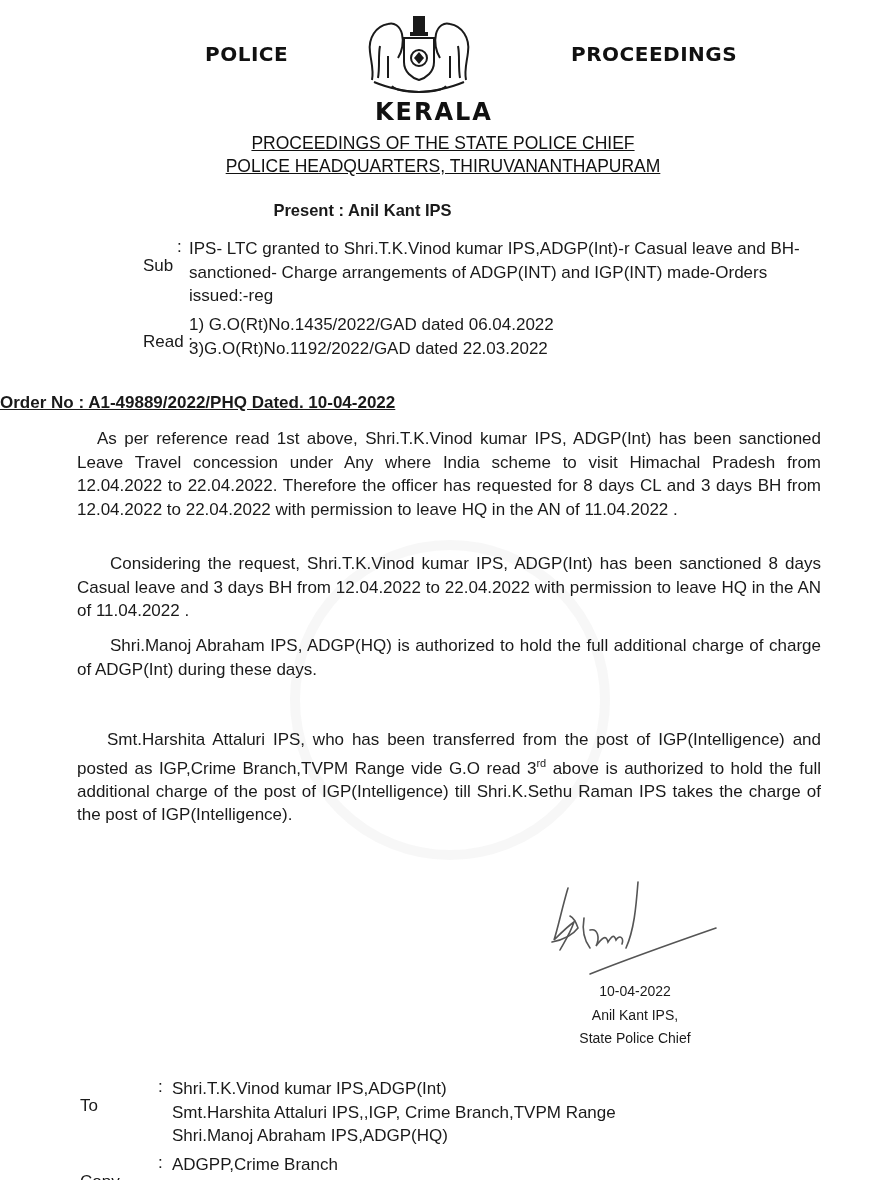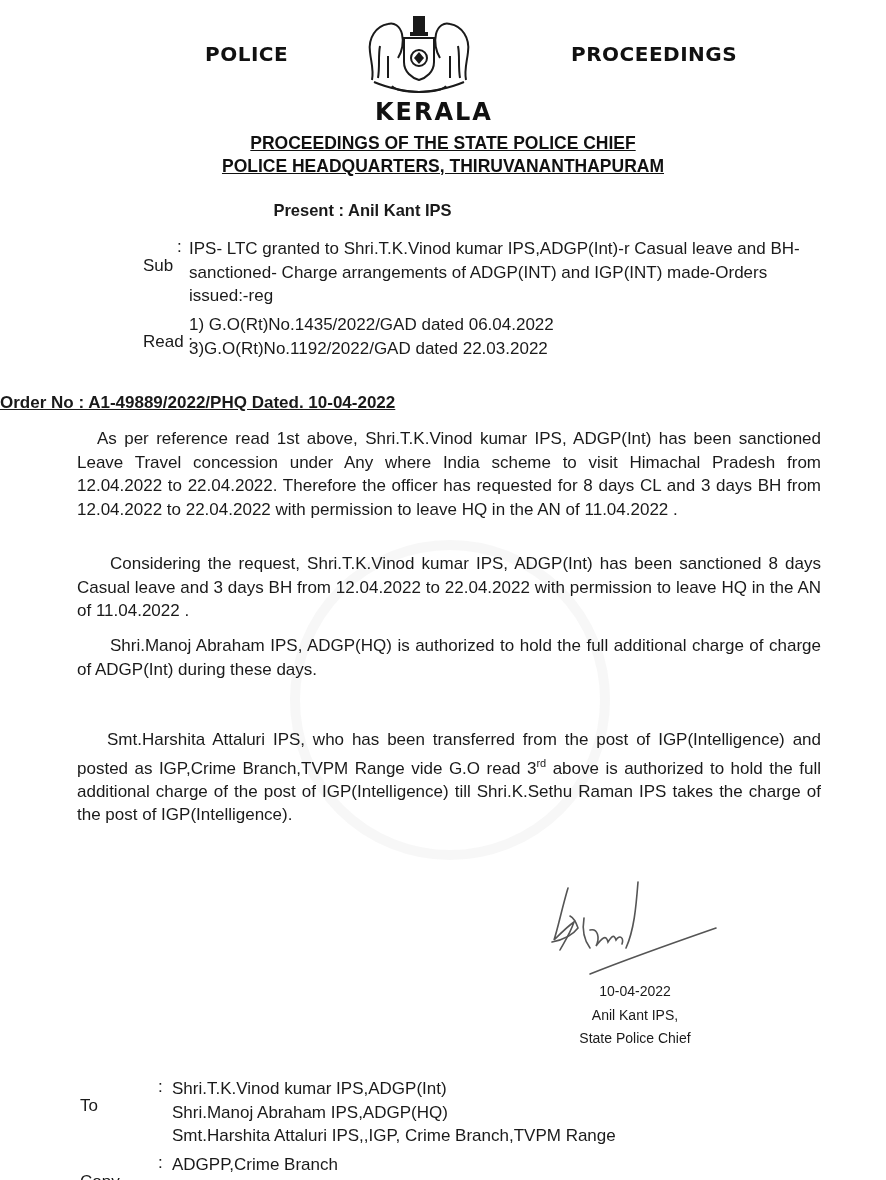--- a/index.html
+++ b/index.html
@@ -1,21 +1,21 @@
 <!DOCTYPE html>
 <html><head>
 <meta charset="utf-8">
 <style>
   html, body { margin: 0; padding: 0; background: #ffffff; }
   body { width: 886px; height: 1180px; position: relative; overflow: hidden; color: #1a1a1a; font-family: "Liberation Sans", sans-serif; }
   .abs { position: absolute; }
   .hdr-word { font-family: "DejaVu Sans", sans-serif; font-weight: bold; font-size: 20px; letter-spacing: 0.5px; color: #111; margin-left: 15px; }
   .emblem { position: absolute; left: 358px; top: 6px; width: 122px; height: 92px; }
   .kerala { left: 375px; top: 98px; font-family: "DejaVu Sans", sans-serif; font-weight: bold; font-size: 24px; letter-spacing: 2px; color: #111; }
-  .proc { left: 0; width: 886px; text-align: center; font-weight: bold; font-size: 17.5px; text-decoration: underline; color: #111; }
+  .proc { left: 0; width: 886px; text-align: center; font-weight: normal; font-size: 17.5px; text-decoration: underline; color: #111; }
   .present { left: 0; width: 725px; text-align: center; font-weight: bold; font-size: 16.5px; top: 201px; }
   .body-text { font-size: 17px; line-height: 23.5px; color: #1a1a1a; }
   .label { position: absolute; font-size: 17px; margin-top: 19px; }
   .sub-text { left: 189px; top: 237px; width: 630px; }
   .read-text { left: 189px; top: 313px; width: 630px; }
   .order-no { left: 0; width: 886px; text-align: left; font-weight: bold; font-size: 17px; text-decoration: underline; top: 393px; }
   .para { left: 77px; width: 744px; text-align: justify; text-indent: 20px; }
   .para.indent-lg { text-indent: 33px; }
   .sig-block { left: 550px; top: 980px; width: 170px; text-align: center; font-size: 14px; line-height: 23.5px; }
   .sig { position: absolute; left: 540px; top: 878px; width: 180px; height: 100px; }
@@ -89,21 +89,21 @@
 <div class="abs sig-block">
   <div>10-04-2022</div>
   <div>Anil Kant IPS,</div>
   <div>State Police Chief</div>
 </div>
 
 <div class="label to-lbl">To</div>
 <div class="colon" style="left:158px; top:1077px;">:</div>
 <div class="abs to-list">
   <div>Shri.T.K.Vinod kumar IPS,ADGP(Int)</div>
+  <div>Smt.Harshita Attaluri IPS,,IGP, Crime Branch,TVPM Range</div>
   <div>Shri.Manoj Abraham IPS,ADGP(HQ)</div>
-  <div>Smt.Harshita Attaluri IPS,,IGP, Crime Branch,TVPM Range</div>
 </div>
 
 <div class="label copy-lbl">Copy</div>
 <div class="colon" style="left:158px; top:1153px;">:</div>
 <div class="abs to-list" style="top:1153px;">
   <div>ADGPP,Crime Branch</div>
 </div>
 
 </body></html>

